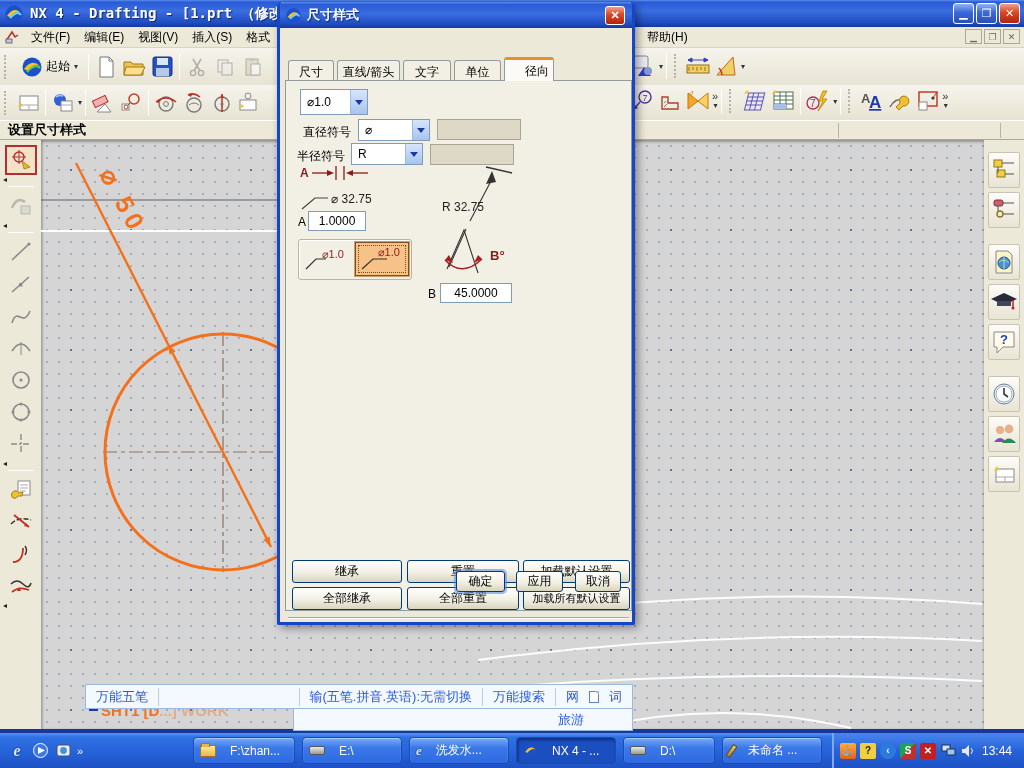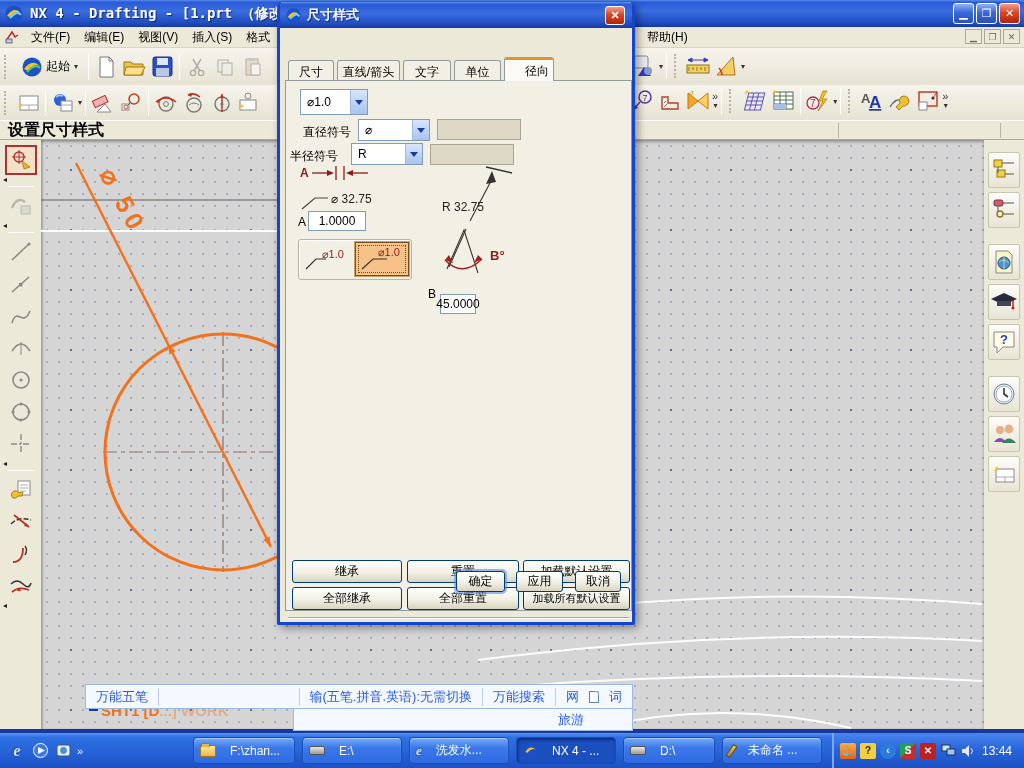--- a/index.html
+++ b/index.html
@@ -36,21 +36,21 @@
   .tbtn { min-width:26px; height:28px; display:flex; align-items:center; justify-content:center; margin:0 1px; }
   .tsep { width:1px; height:26px; background:#c6c2b2; border-right:1px solid #fff; margin:0 3px; }
   .ddarrow { font-size:8px; color:#333; margin-left:1px; }
   .ovf { color:#333; font-size:11px; line-height:9px; text-align:center; }
   #start-btn-nx { display:flex; align-items:center; padding:0 6px; }
   #start-btn-nx span.lbl { font-size:12px; margin:0 3px; }
 
   
   #promptbar { left:0; top:120px; width:1024px; height:20px; background:#ece9d8;
     border-top:1px solid #fff; border-bottom:1px solid #aca899; display:flex; align-items:center; }
-  #promptbar .ptext { font-weight:bold; font-size:16px; margin-left:8px; }
+  #promptbar .ptext { font-weight:bold; font-size:13px; margin-left:8px; }
   .pdiv { position:absolute; top:2px; width:1px; height:15px; background:#b8b4a4; }
 
   
   #workspace { left:0; top:140px; width:1024px; height:589px; background:#ece9d8; }
   #lefttools { left:0; top:0; width:41px; height:589px; background:#ece9d8; display:flex; flex-direction:column; align-items:center; padding-top:4px; }
   #righttools { left:984px; top:0; width:40px; height:589px; background:#ece9d8; display:flex; flex-direction:column; align-items:center; padding-top:10px; }
   .vbtn { width:32px; height:30px; display:flex; align-items:center; justify-content:center; margin:1px 0; }
   .vbtn.sel { border:2px solid #b03030; background:#f4e2c8; }
   .vexp { font-size:8px; color:#222; align-self:flex-start; margin-left:3px; line-height:7px; }
   .vsep { width:26px; height:1px; background:#c6c2b2; border-bottom:1px solid #fff; margin:3px 0; }
@@ -628,21 +628,21 @@
 
         <span class="flabel" style="left:17px; top:43px;">直径符号</span>
         <div class="combo" style="left:72px; top:38px; width:72px; height:22px;">
           <span class="val">⌀</span>
           <span class="btn">
               <i></i>
             </span>
         </div>
         <div class="dis-field" style="left:151px; top:38px; width:84px; height:21px;"></div>
 
-        <span class="flabel" style="left:4px; top:67px;">半径符号</span>
+        <span class="flabel" style="left:11px; top:67px;">半径符号</span>
         <div class="combo" style="left:65px; top:62px; width:72px; height:22px;">
           <span class="val">R</span>
           <span class="btn">
               <i></i>
             </span>
         </div>
         <div class="dis-field" style="left:144px; top:63px; width:84px; height:21px;"></div>
 
         <svg class="abs" style="left:12px; top:84px;" width="115" height="50" viewBox="0 0 115 50">
           <text x="2" y="12" font-size="12" font-weight="bold" fill="#8b1a1a">A</text>
@@ -682,21 +682,21 @@
           <text x="18" y="52" font-size="12" fill="#222">R 32.75</text>
           <line x1="42" y1="70" x2="25" y2="108" stroke="#333" stroke-width="1.1"></line>
           <polyline points="23,110 40,71 54,114" stroke="#333" fill="none" stroke-width="1.1"></polyline>
           <path d="M21 101 Q 38 119 58 100" stroke="#a02020" fill="none" stroke-width="1.5"></path>
           <polygon points="21,101 29,104 25,96" fill="#a02020"></polygon>
           <polygon points="58,100 50,104 54,96" fill="#a02020"></polygon>
           <text x="66" y="101" font-size="13" font-weight="bold" fill="#8b1a1a">B°</text>
         </svg>
 
         <span class="flabel" style="left:142px; top:206px;">B</span>
-        <div class="tinput" style="left:154px; top:213px; width:36px; height:20px;">45.0000</div>
+        <div class="tinput" style="left:154px; top:202px; width:72px; height:20px;">45.0000</div>
 
         <div class="xpbtn" style="left:6px; top:479px; width:110px; height:23px;">继承</div>
         <div class="xpbtn" style="left:121px; top:479px; width:112px; height:23px;">重置</div>
         <div class="xpbtn" style="left:237px; top:479px; width:107px; height:23px;">加载默认设置</div>
         <div class="xpbtn" style="left:6px; top:506px; width:110px; height:23px;">全部继承</div>
         <div class="xpbtn" style="left:121px; top:506px; width:112px; height:23px;">全部重置</div>
         <div class="xpbtn" style="left:237px; top:506px; width:107px; height:23px; font-size:11px;">加载所有默认设置</div>
       </div>
 
       <div id="dlg-hr"></div>

